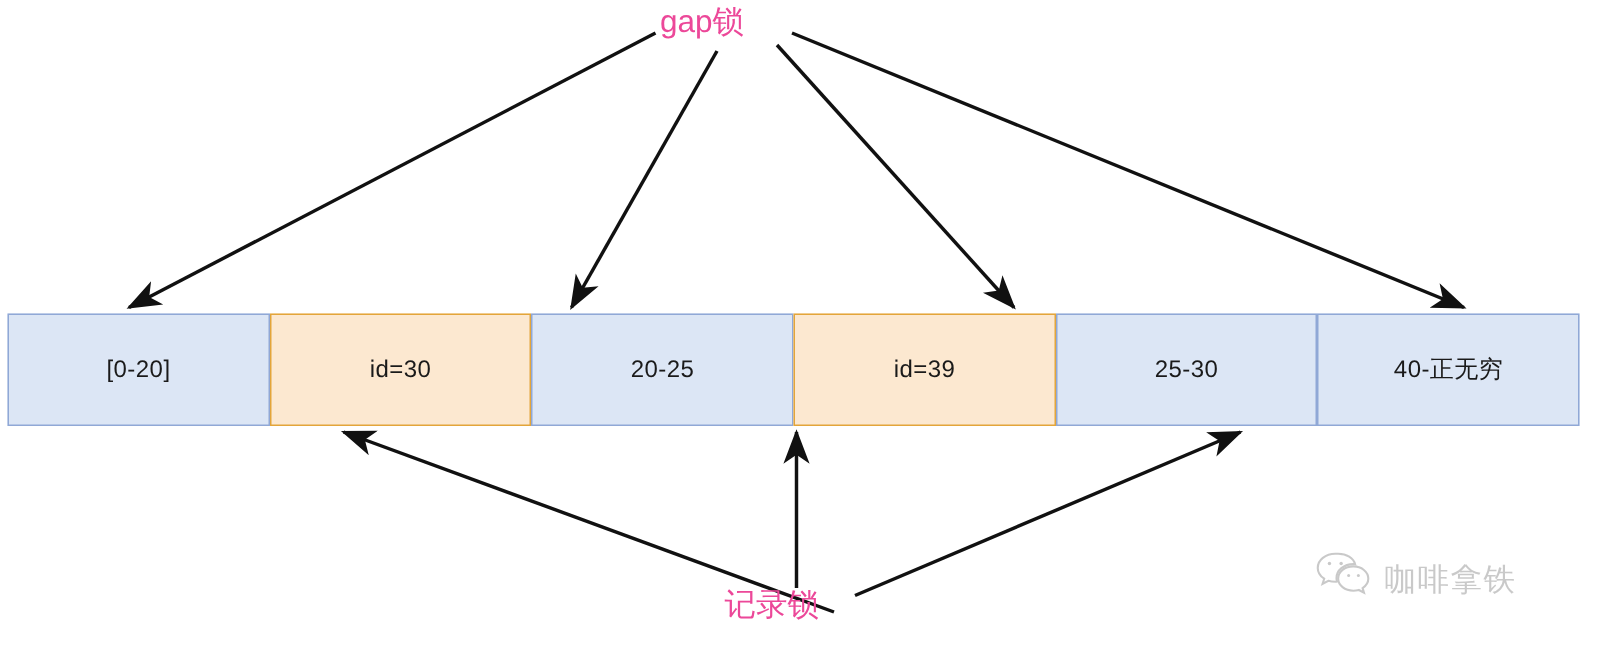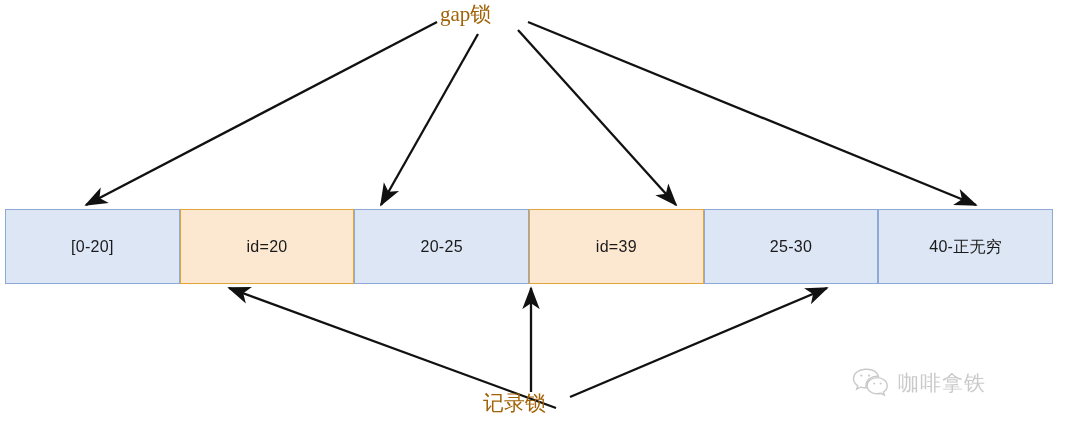--- a/index.html
+++ b/index.html
@@ -52,40 +52,39 @@
     border: 1.5px solid #90a8d6;
   }
   .cell.rec {
     background: #fce8d0;
     border: 1.5px solid #e3a53a;
   }
   
   .label {
     position: absolute;
     font-size: 21px;
-    color: #a16207;
+    color: #ec4899;
     white-space: nowrap;
     line-height: 1;
-    font-family: Liberation Serif, serif;
   }
   #gap-lock-label {
     left: 440px;
     top: 4px;
   }
   #record-lock-label {
     left: 483px;
     top: 393px;
   }
   
   #watermark {
     position: absolute;
-    left: 852px;
+    left: 877px;
     top: 367px;
     display: flex;
-    align-items: center;
+    align-items: flex-end;
     gap: 8px;
     opacity: 0.45;
   }
   #watermark .wm-text {
     font-size: 21px;
     color: #8a8a8a;
     letter-spacing: 1px;
     line-height: 1;
     white-space: nowrap;
   }
@@ -116,21 +115,21 @@
     </g>
   </svg>
 
   <div class="label" id="gap-lock-label">gap锁</div>
 
   <div id="index-bar">
     <div class="cell gap">
         <span>[0-20]</span>
       </div>
     <div class="cell rec">
-        <span>id=20</span>
+        <span>id=30</span>
       </div>
     <div class="cell gap">
         <span>20-25</span>
       </div>
     <div class="cell rec">
         <span>id=39</span>
       </div>
     <div class="cell gap">
         <span>25-30</span>
       </div>

